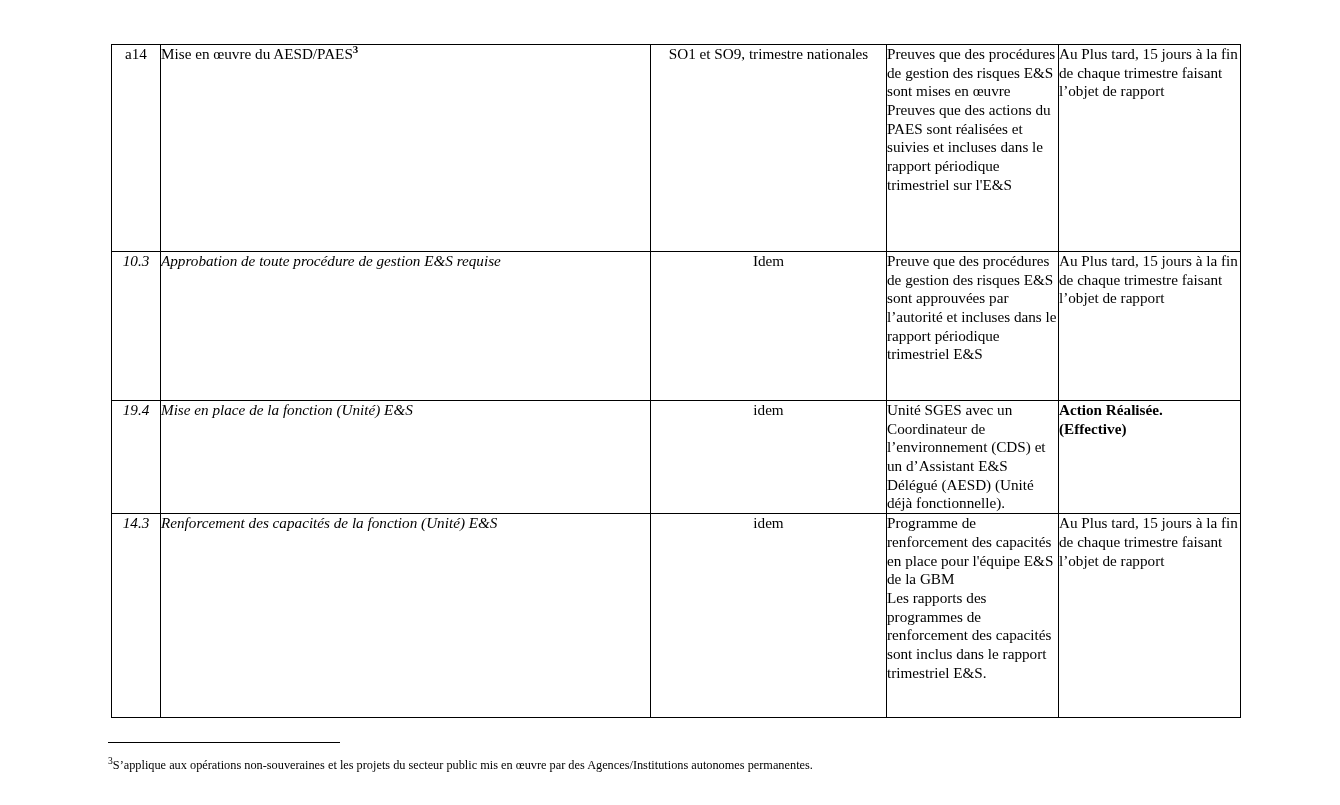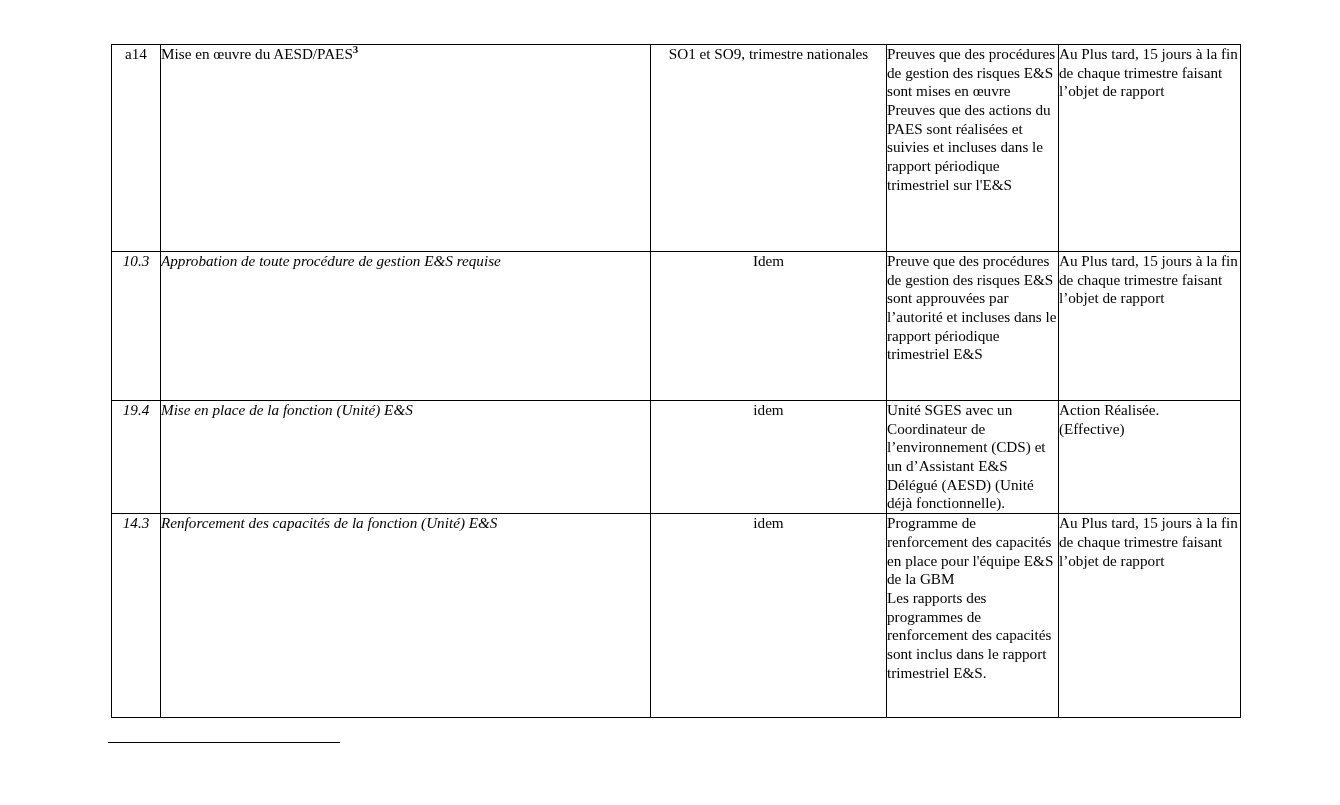--- a/index.html
+++ b/index.html
@@ -71,20 +71,21 @@
 
   .italic { font-style: italic; }
 
   
   .indicator-offset { padding-top: 26px; }
 
   .delai-middle {
     vertical-align: middle;
     padding-top: 0;
     padding-bottom: 0;
+    font-weight: bold;
   }
 
   sup {
     font-size: 0.72em;
     vertical-align: super;
     line-height: 0;
     font-weight: bold;
   }
 
   
@@ -202,14 +203,17 @@
         <td class="cell-delai">
           <span>Au Plus tard, 15 jours à la fin de chaque trimestre faisant l’objet de rapport</span>
         </td>
       </tr>
 
     </tbody>
   </table>
 
   <div class="footnote-rule"></div>
 
+  <div class="footnote">
+    <span class="fn-mark">3</span><span>S’applique aux opérations non-souveraines et les projets du secteur public mis en œuvre par des Agences/Institutions autonomes permanentes.</span>
+  </div>
 
 </div>
 
 </body></html>

